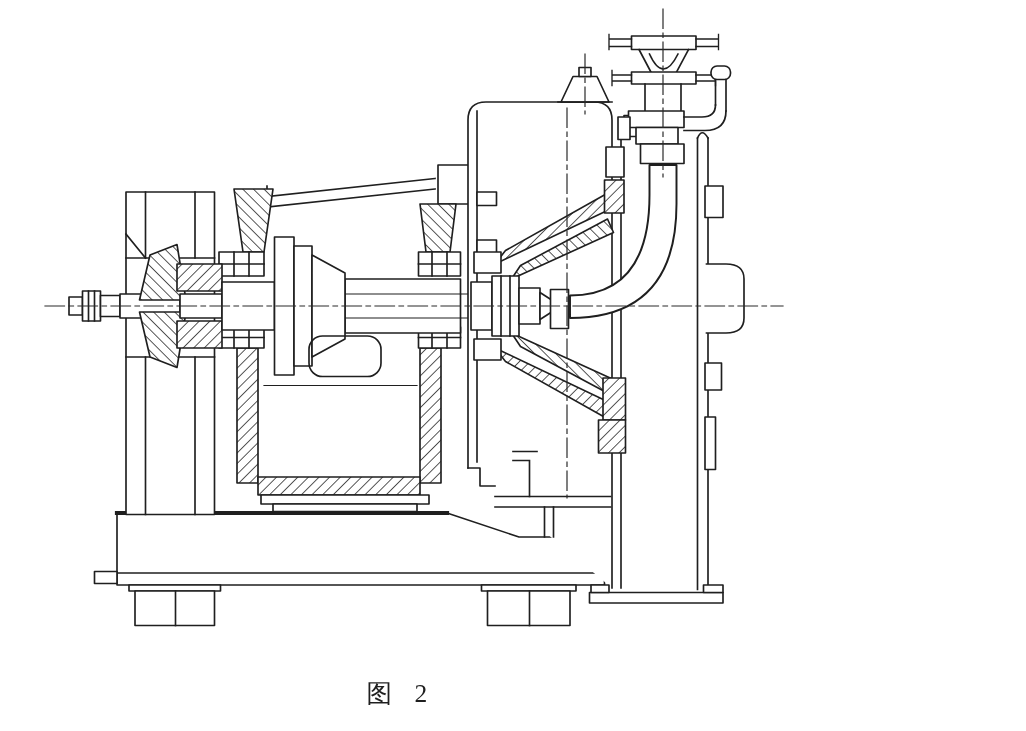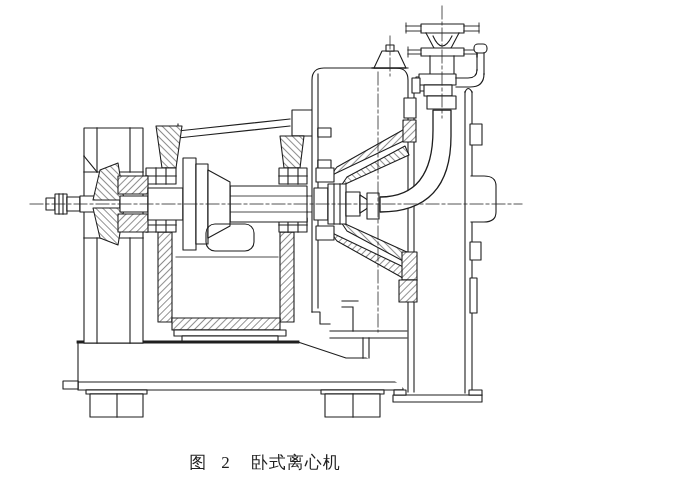--- a/index.html
+++ b/index.html
@@ -185,16 +185,15 @@
       <path d="M378,72 V332"></path>
       <path d="M390,36 V76"></path>
       <path d="M442,6 V118"></path>
     </g>
   </g>
 </svg>
 
 <div class="caption">
   <span class="lbl">图</span>
   <span class="num">2</span>
-  <span class="ttl">卧式离心机</span>
 </div>
 
 </div>
 
 </body></html>

